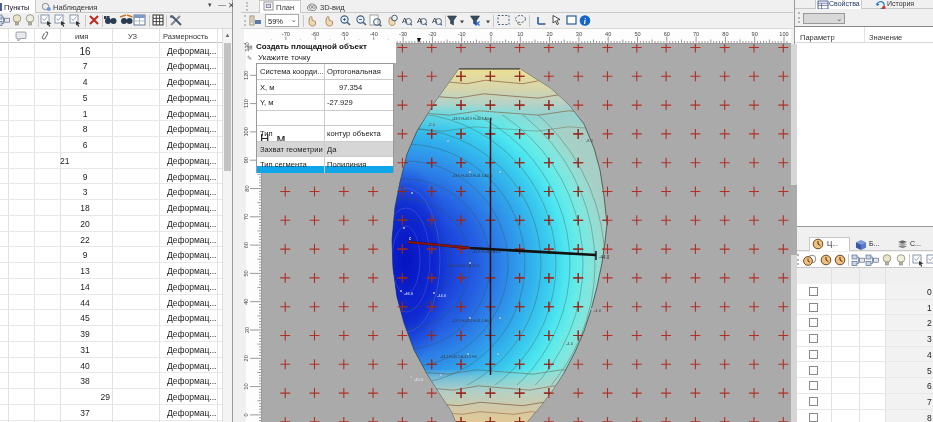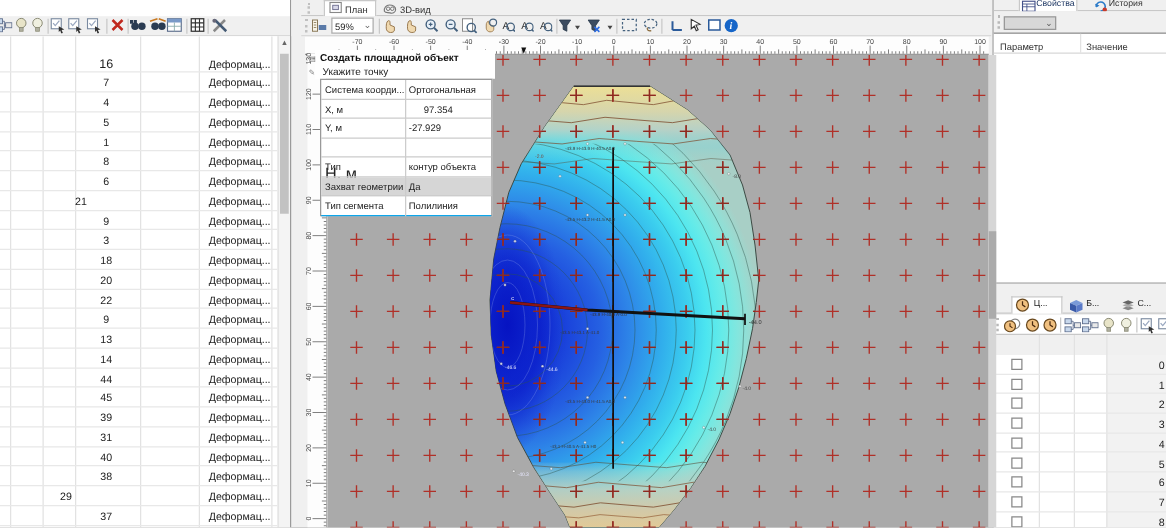--- a/index.html
+++ b/index.html
@@ -176,20 +176,35 @@
     <text x="248.5" y="245.1" font-size="5.6" fill="#444" text-anchor="middle" transform="rotate(-90 248.5 245.1)">60</text>
     <text x="248.5" y="273.4" font-size="5.6" fill="#444" text-anchor="middle" transform="rotate(-90 248.5 273.4)">50</text>
     <text x="248.5" y="301.7" font-size="5.6" fill="#444" text-anchor="middle" transform="rotate(-90 248.5 301.7)">40</text>
     <text x="248.5" y="330.0" font-size="5.6" fill="#444" text-anchor="middle" transform="rotate(-90 248.5 330.0)">30</text>
     <text x="248.5" y="358.3" font-size="5.6" fill="#444" text-anchor="middle" transform="rotate(-90 248.5 358.3)">20</text>
     <text x="248.5" y="386.6" font-size="5.6" fill="#444" text-anchor="middle" transform="rotate(-90 248.5 386.6)">10</text>
     <text x="248.5" y="414.9" font-size="5.6" fill="#444" text-anchor="middle" transform="rotate(-90 248.5 414.9)">0</text>
     <path d="M256,137 L256,141 L261,139 Z" fill="#111"></path>
   </svg>
 <div class="abs" style="left:0;top:0;width:233px;height:422px;background:#fff;border-right:1px solid #9a9a9a">
+<div class="abs" style="left:0;top:0;width:232px;height:13px;background:#f0f0f0;border-bottom:1px solid #c8c8c8">
+<span class="abs" style="left:0;top:0;width:36px;height:13px;background:#fff;border-right:1px solid #c8c8c8"></span>
+<span class="abs" style="left:-2px;top:2px"><svg width="4" height="10" viewBox="0 0 4 10">
+          <rect x="0" y="1" width="4" height="8" fill="#4a5a9a"></rect>
+        </svg></span>
+<span class="abs tabtxt" style="left:4px;top:2.5px;color:#223">Пункты</span>
+<span class="abs" style="left:41px;top:2px"><svg width="11" height="10" viewBox="0 0 11 10">
+          <circle cx="4.5" cy="4.5" r="3.2" fill="none" stroke="#8a8a8a" stroke-width="1"></circle>
+          <circle cx="7.8" cy="7" r="2" fill="#6a9ad8"></circle>
+        </svg></span>
+<span class="abs tabtxt" style="left:53px;top:2.5px">Наблюдения</span>
+<span class="abs" style="left:208px;top:1px;font-size:7px;color:#444">▾</span>
+<span class="abs" style="left:218px;top:0px;font-size:8px;color:#444">―</span>
+<span class="abs" style="left:228px;top:1px;font-size:8px;color:#444">✕</span>
+</div>
 <div class="abs" style="left:0;top:13px;width:232px;height:16px;background:#f0f0f0;border-bottom:1px solid #d9d9d9">
 <span class="abs" style="left:-4px;top:1px"><svg width="14" height="12" viewBox="0 0 14 12">
           <rect x="1" y="1" width="5" height="4" fill="#c8d8ec" stroke="#5a6a8a" stroke-width="0.7"></rect>
           <rect x="1" y="7.5" width="5" height="4" fill="#c8d8ec" stroke="#5a6a8a" stroke-width="0.7"></rect>
           <rect x="8.5" y="4.2" width="5" height="4" fill="#e8e8e8" stroke="#5a6a8a" stroke-width="0.7"></rect>
           <path d="M6,3 H7.5 V9.5 H6 M7.5,6.2 H8.5" stroke="#5a6a8a" stroke-width="0.7" fill="none"></path>
         </svg></span>
 <span class="abs" style="left:11px;top:0px"><svg width="12" height="14" viewBox="0 0 12 14">
           <circle cx="6" cy="5.5" r="3.8" fill="#e8e4c8" stroke="#8a8a74" stroke-width="0.8"></circle>
           <rect x="4.5" y="9" width="3" height="3" fill="#b0b0a0" stroke="#8a8a74" stroke-width="0.6"></rect>
@@ -241,20 +256,32 @@
           <path d="M1,4.3 H11 M1,7.6 H11 M4.3,1 V11 M7.6,1 V11" stroke="#333" stroke-width="0.9"></path>
         </svg></span>
 <span class="vsep" style="left:166px;top:2px"></span>
 <span class="abs" style="left:169px;top:1px"><svg width="13" height="13" viewBox="0 0 13 13">
           <path d="M2,11 L11,2" stroke="#888" stroke-width="2"></path>
           <path d="M3,2 L12,11" stroke="#445a74" stroke-width="2"></path>
           <circle cx="2.5" cy="2.5" r="1.6" fill="#667"></circle>
         </svg></span>
 </div>
 <div class="abs" style="left:0;top:29px;width:222px;height:393px;background:#fff;overflow:hidden">
+<div class="abs hdr" style="left:0;top:0;width:222px;height:13.5px;border-bottom:1px solid #c0c0c0;background:#fff">
+<span class="abs" style="left:15px;top:2px"><svg width="12" height="10" viewBox="0 0 12 10">
+            <rect x="1" y="1" width="10" height="6.5" rx="1" fill="#e8e8f0" stroke="#8a8a9a" stroke-width="0.8"></rect>
+            <path d="M3,7.5 L3,10 L6,7.5" fill="#e8e8f0" stroke="#8a8a9a" stroke-width="0.8"></path>
+          </svg></span>
+<span class="abs" style="left:41px;top:1px"><svg width="10" height="11" viewBox="0 0 10 11">
+            <path d="M3,3 C3,1.5 5.5,1.5 5.5,3 L5.5,8 C5.5,10 2.5,10 2.5,8 L2.5,4" fill="none" stroke="#707070" stroke-width="1" transform="rotate(30 4.5 5.5)"></path>
+          </svg></span>
+<span class="abs" style="left:75px;top:3px">имя</span>
+<span class="abs" style="left:128px;top:3px">УЗ</span>
+<span class="abs" style="left:163px;top:3px">Размерность</span>
+</div>
 <div class="grid-line" style="left:7.5px;top:0;width:1px;height:393px"></div>
 <div class="grid-line" style="left:33.7px;top:0;width:1px;height:393px"></div>
 <div class="grid-line" style="left:59.9px;top:0;width:1px;height:393px"></div>
 <div class="grid-line" style="left:111.9px;top:0;width:1px;height:393px"></div>
 <div class="grid-line" style="left:158.6px;top:0;width:1px;height:393px"></div>
 <div class="grid-line" style="left:217.3px;top:0;width:1px;height:393px"></div>
 <div class="abs" style="left:0;top:13.5px;width:222px;height:15.75px;border-bottom:1px solid #e8e8e8">
 <span class="abs" style="left:60px;top:3px;width:50px;text-align:center;font-size:10px">16</span>
 <span class="abs" style="left:167px;top:3px;font-size:8.5px">Деформац...</span>
 </div>
@@ -336,21 +363,21 @@
 </div>
 <div class="abs" style="left:0;top:328.5px;width:222px;height:15.75px;border-bottom:1px solid #e8e8e8">
 <span class="abs" style="left:60px;top:3px;width:50px;text-align:center;font-size:8.5px">40</span>
 <span class="abs" style="left:167px;top:3px;font-size:8.5px">Деформац...</span>
 </div>
 <div class="abs" style="left:0;top:344.2px;width:222px;height:15.75px;border-bottom:1px solid #e8e8e8">
 <span class="abs" style="left:60px;top:3px;width:50px;text-align:center;font-size:8.5px">38</span>
 <span class="abs" style="left:167px;top:3px;font-size:8.5px">Деформац...</span>
 </div>
 <div class="abs" style="left:0;top:360.0px;width:222px;height:15.75px;border-bottom:1px solid #e8e8e8">
-<span class="abs" style="left:48px;top:3px;width:50px;text-align:left;font-size:8.5px">29</span>
+<span class="abs" style="left:60px;top:3px;width:50px;text-align:right;font-size:8.5px">29</span>
 <span class="abs" style="left:167px;top:3px;font-size:8.5px">Деформац...</span>
 </div>
 <div class="abs" style="left:0;top:375.8px;width:222px;height:15.75px;border-bottom:1px solid #e8e8e8">
 <span class="abs" style="left:60px;top:3px;width:50px;text-align:center;font-size:8.5px">37</span>
 <span class="abs" style="left:167px;top:3px;font-size:8.5px">Деформац...</span>
 </div>
 </div>
 <div class="abs" style="left:222px;top:29px;width:10px;height:393px;background:#f4f4f4;border-left:1px solid #e0e0e0">
 <div class="abs" style="left:0;top:0;width:9px;height:13px;color:#666;font-size:6px;text-align:center;line-height:13px">▲</div>
 <div class="abs" style="left:1px;top:14px;width:7px;height:128px;background:#c2c2c2"></div>
@@ -483,21 +510,21 @@
 <span class="abs" style="left:70px;top:3.2px;font-size:7.6px;white-space:nowrap"></span>
 </div>
 <div class="abs" style="left:0;top:77.8px;width:136px;height:15.55px;border-bottom:1px solid #ccc;background:#d6d6d6;">
 <span class="abs" style="left:3px;top:3.2px;font-size:7.6px;white-space:nowrap">Захват геометрии</span>
 <span class="abs" style="left:70px;top:3.2px;font-size:7.6px;white-space:nowrap">Да</span>
 </div>
 <div class="abs" style="left:0;top:62.2px;width:136px;height:15.55px;border-bottom:1px solid #ccc;">
 <span class="abs" style="left:3px;top:3.2px;font-size:7.6px;white-space:nowrap">Тип</span>
 <span class="abs" style="left:70px;top:3.2px;font-size:7.6px;white-space:nowrap">контур объекта</span>
 </div>
-<div class="abs" style="left:0;top:93.3px;width:136px;height:15.55px;border-bottom:1px solid #0ea5e9;text-decoration:underline;">
+<div class="abs" style="left:0;top:93.3px;width:136px;height:15.55px;border-bottom:7px solid #0ea5e9;text-decoration:underline;">
 <span class="abs" style="left:3px;top:3.2px;font-size:7.6px;white-space:nowrap">Тип сегмента</span>
 <span class="abs" style="left:70px;top:3.2px;font-size:7.6px;white-space:nowrap">Полилиния</span>
 </div>
 <div class="abs" style="left:67px;top:0;width:1px;height:109px;background:#ccc"></div>
 </div>
 </div>
 <div class="abs" style="left:794px;top:0;width:139px;height:422px;background:#f0f0f0;border-left:1px solid #9a9a9a">
 <div class="abs" style="left:0;top:0;width:139px;height:9px;border-bottom:1px solid #c8c8c8;background:#f0f0f0">
 <span class="abs" style="left:20px;top:-1px;width:47px;height:10px;background:#fff;border:1px solid #c8c8c8;border-bottom:none"></span>
 <span class="abs" style="left:22px;top:0px"><svg width="12" height="10" viewBox="0 0 12 10">

